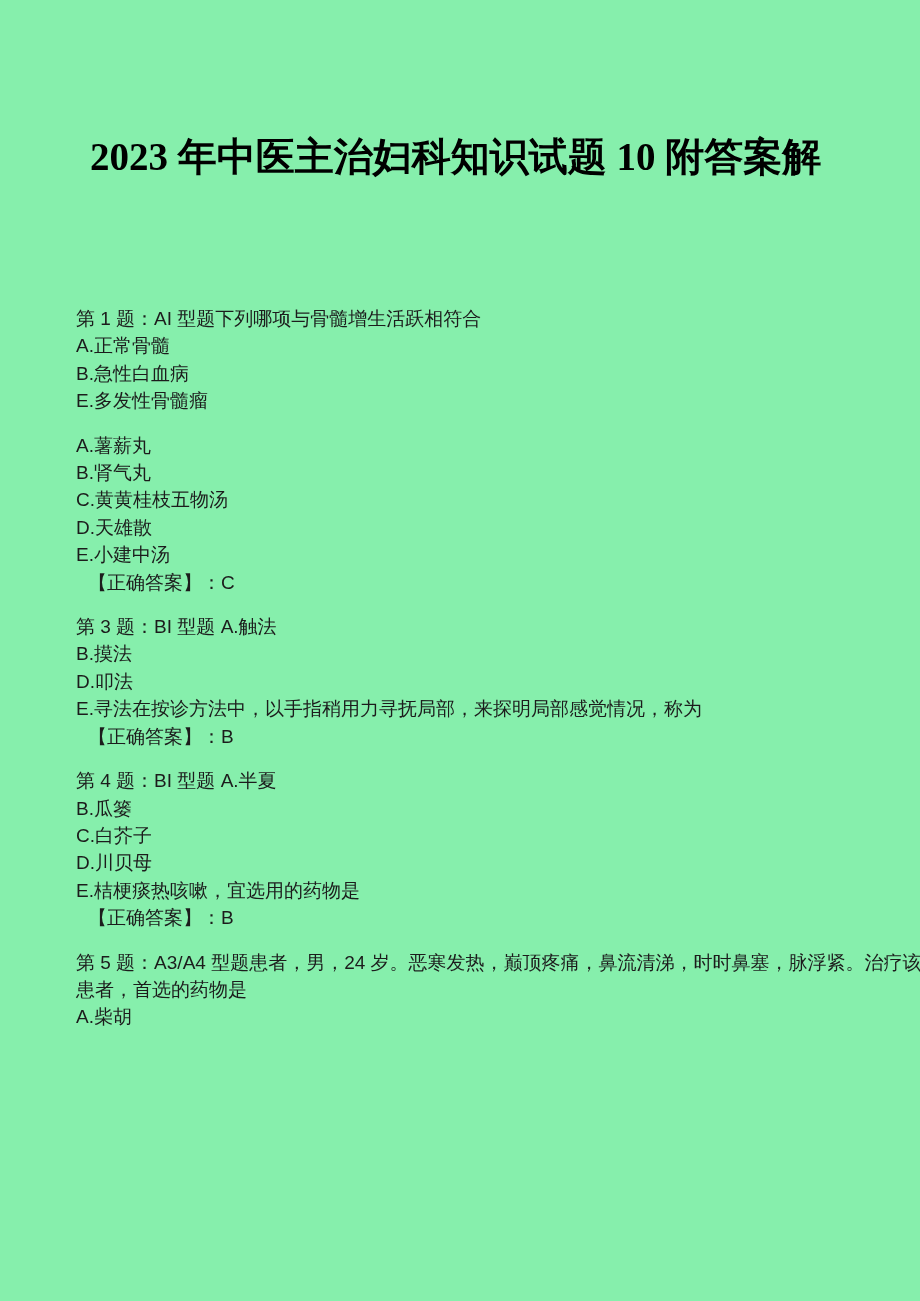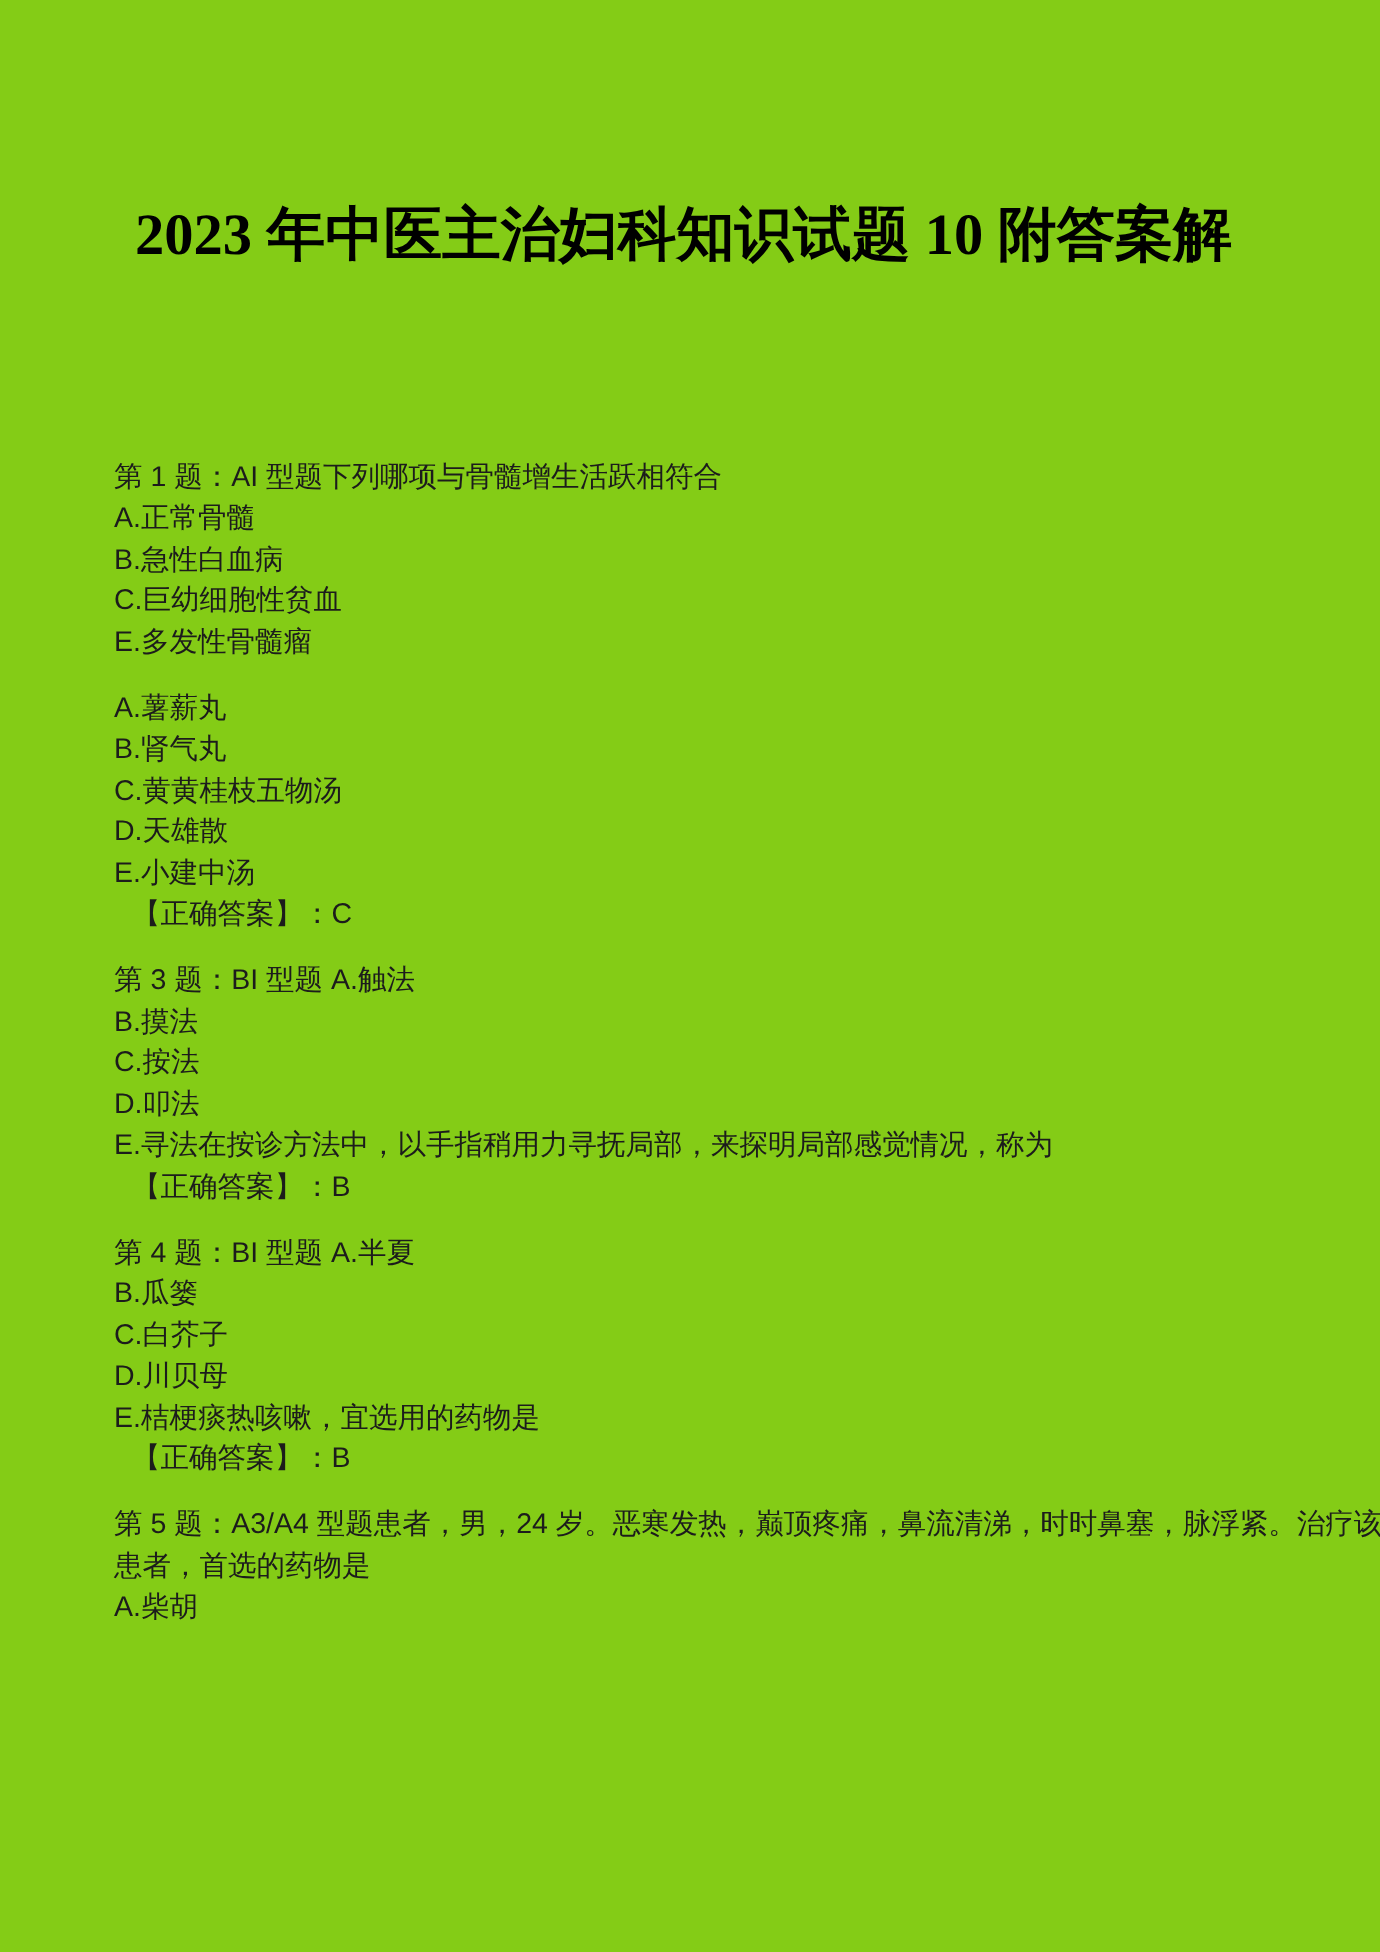--- a/index.html
+++ b/index.html
@@ -1,20 +1,20 @@
 <!DOCTYPE html>
 <html><head>
 <meta charset="utf-8">
 <style>
   html, body { margin: 0; padding: 0; background: #ffffff; }
   .page {
     position: relative;
     width: 920px;
     height: 1301px;
-    background: #84cc16;
+    background: #86efac;
     overflow: hidden;
     font-family: "Liberation Sans", "DejaVu Sans", sans-serif;
     color: #1c1c1c;
   }
   .title {
     position: absolute;
     left: 90px;
     top: 133px;
     margin: 0;
     font-family: "Liberation Serif", "DejaVu Serif", serif;
@@ -46,37 +46,35 @@
 <div class="page">
 
   <h1 class="title">2023 年中医主治妇科知识试题 10 附答案解</h1>
 
   <div class="content">
 
     <section class="q">
       <div class="line">第 1 题：AI 型题下列哪项与骨髓增生活跃相符合</div>
       <div class="line">A.正常骨髓</div>
       <div class="line">B.急性白血病</div>
-      <div class="line">C.巨幼细胞性贫血</div>
       <div class="line">E.多发性骨髓瘤</div>
     </section>
 
     <section class="q">
       <div class="line">A.薯薪丸</div>
       <div class="line">B.肾气丸</div>
       <div class="line">C.黄黄桂枝五物汤</div>
       <div class="line">D.天雄散</div>
       <div class="line">E.小建中汤</div>
       <div class="line answer"><span>【正确答案】</span><span>：C</span></div>
     </section>
 
     <section class="q">
       <div class="line">第 3 题：BI 型题 A.触法</div>
       <div class="line">B.摸法</div>
-      <div class="line">C.按法</div>
       <div class="line">D.叩法</div>
       <div class="line">E.寻法在按诊方法中，以手指稍用力寻抚局部，来探明局部感觉情况，称为</div>
       <div class="line answer"><span>【正确答案】</span><span>：B</span></div>
     </section>
 
     <section class="q">
       <div class="line">第 4 题：BI 型题 A.半夏</div>
       <div class="line">B.瓜篓</div>
       <div class="line">C.白芥子</div>
       <div class="line">D.川贝母</div>

